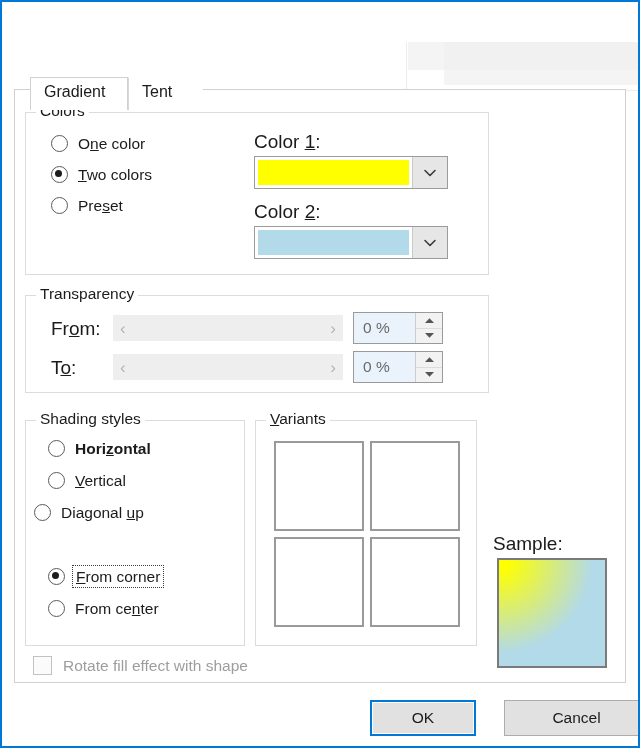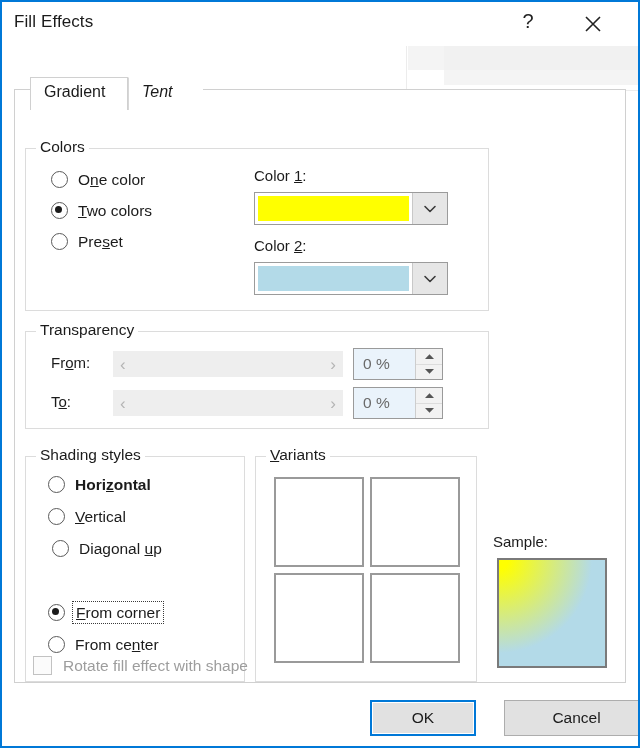--- a/index.html
+++ b/index.html
@@ -92,41 +92,39 @@
     z-index: 3;
   }
   #tab-gradient { left: 0; width: 98px; }
   #tab-texture {
     left: 98px; width: 75px;
     background: #ffffff;
     border-color: transparent;
     border-left: 1px solid #d7d7d7;
     color: #1b1b1b;
     z-index: 1;
-    font-style: italic;
   }
 
   
   #panel {
     position: absolute;
     left: 12px; top: 87px;
     width: 612px; height: 594px;
     box-sizing: border-box;
     border: 1px solid #d0d0d0;
     border-top: 1px solid #d0d0d0;
     background: #ffffff;
   }
 
   
   .group {
     position: absolute;
     box-sizing: border-box;
     border: 1px solid #dcdcdc;
     background: transparent;
-    margin-top: 36px;
   }
   .group-label {
     position: absolute;
     top: -11px; left: 10px;
     background: #ffffff;
     padding: 0 4px;
     font-size: 15.5px;
     color: #1b1b1b;
     white-space: nowrap;
   }
@@ -165,21 +163,21 @@
   .radio-label.focusring {
     outline: 1px dotted #3a3a3a;
     outline-offset: 2px;
     padding: 0 1px;
   }
   u { text-decoration: underline; text-underline-offset: 1px; }
 
   
   .field-label {
     position: absolute;
-    font-size: 15px;
+    font-size: 19px;
     color: #1b1b1b;
     white-space: nowrap;
   }
 
   
   .colorcombo {
     position: absolute;
     box-sizing: border-box;
     border: 1px solid #9b9b9b;
     background: #ffffff;
@@ -311,32 +309,20 @@
 <div id="dialog">
 
   <div class="ghost" style="left:406px; top:40px; width:230px; height:28px; opacity:.75;"></div>
   <div class="ghost" style="left:442px; top:40px; width:194px; height:43px; opacity:.75;"></div>
   <div class="ghost-line" style="left:404px; top:40px; width:1px; height:66px; opacity:.55;"></div>
   <div class="ghost-line" style="left:412px; top:88px; width:224px; height:1px; opacity:.55;"></div>
   <div class="ghost-line" style="left:412px; top:88px; width:1px; height:20px; opacity:.55;"></div>
   <div class="ghost-line" style="left:476px; top:95px; width:1px; height:10px; opacity:.6;"></div>
   <div class="ghost-line" style="left:468px; top:104px; width:18px; height:1px; opacity:.6;"></div>
 
-  <div id="titlebar">
-    <div id="title-text">Fill Effects</div>
-
-    <div id="help-glyph">?</div>
-    <div class="titlebtn" id="help-button"></div>
-
-    <div class="titlebtn" id="close-button">
-      <svg width="44" height="44" viewBox="0 0 44 44">
-        <path d="M15 15 L29 29 M29 15 L15 29" stroke="#222" stroke-width="1.6" fill="none"></path>
-      </svg>
-    </div>
-  </div>
 
   <div id="tabstrip">
     <div class="tab active" id="tab-gradient">Gradient</div>
     <div class="tab" id="tab-texture">Tent</div>
   </div>
 
   <div id="panel">
 
     <div class="group" style="left:10px; top:22px; width:464px; height:163px;">
       <span class="group-label">Colors</span>
@@ -429,21 +415,21 @@
       <div class="radio-row" style="left:22px; top:19px;font-weight:bold;">
         <span class="radio-mark"></span>
         <span class="radio-label"><span>Hori</span><u>z</u><span>ontal</span></span>
       </div>
 
       <div class="radio-row" style="left:22px; top:51px;">
         <span class="radio-mark"></span>
         <span class="radio-label"><span></span><u>V</u><span>ertical</span></span>
       </div>
 
-      <div class="radio-row" style="left:26px; top:83px;">
+      <div class="radio-row" style="left:8px; top:83px;">
         <span class="radio-mark"></span>
         <span class="radio-label"><span>Diagonal </span><u>u</u><span>p</span></span>
       </div>
 
 
       <div class="radio-row checked" style="left:22px; top:147px;">
         <span class="radio-mark"></span>
         <span class="radio-label focusring"><span></span><u>F</u><span>rom corner</span></span>
       </div>
 

